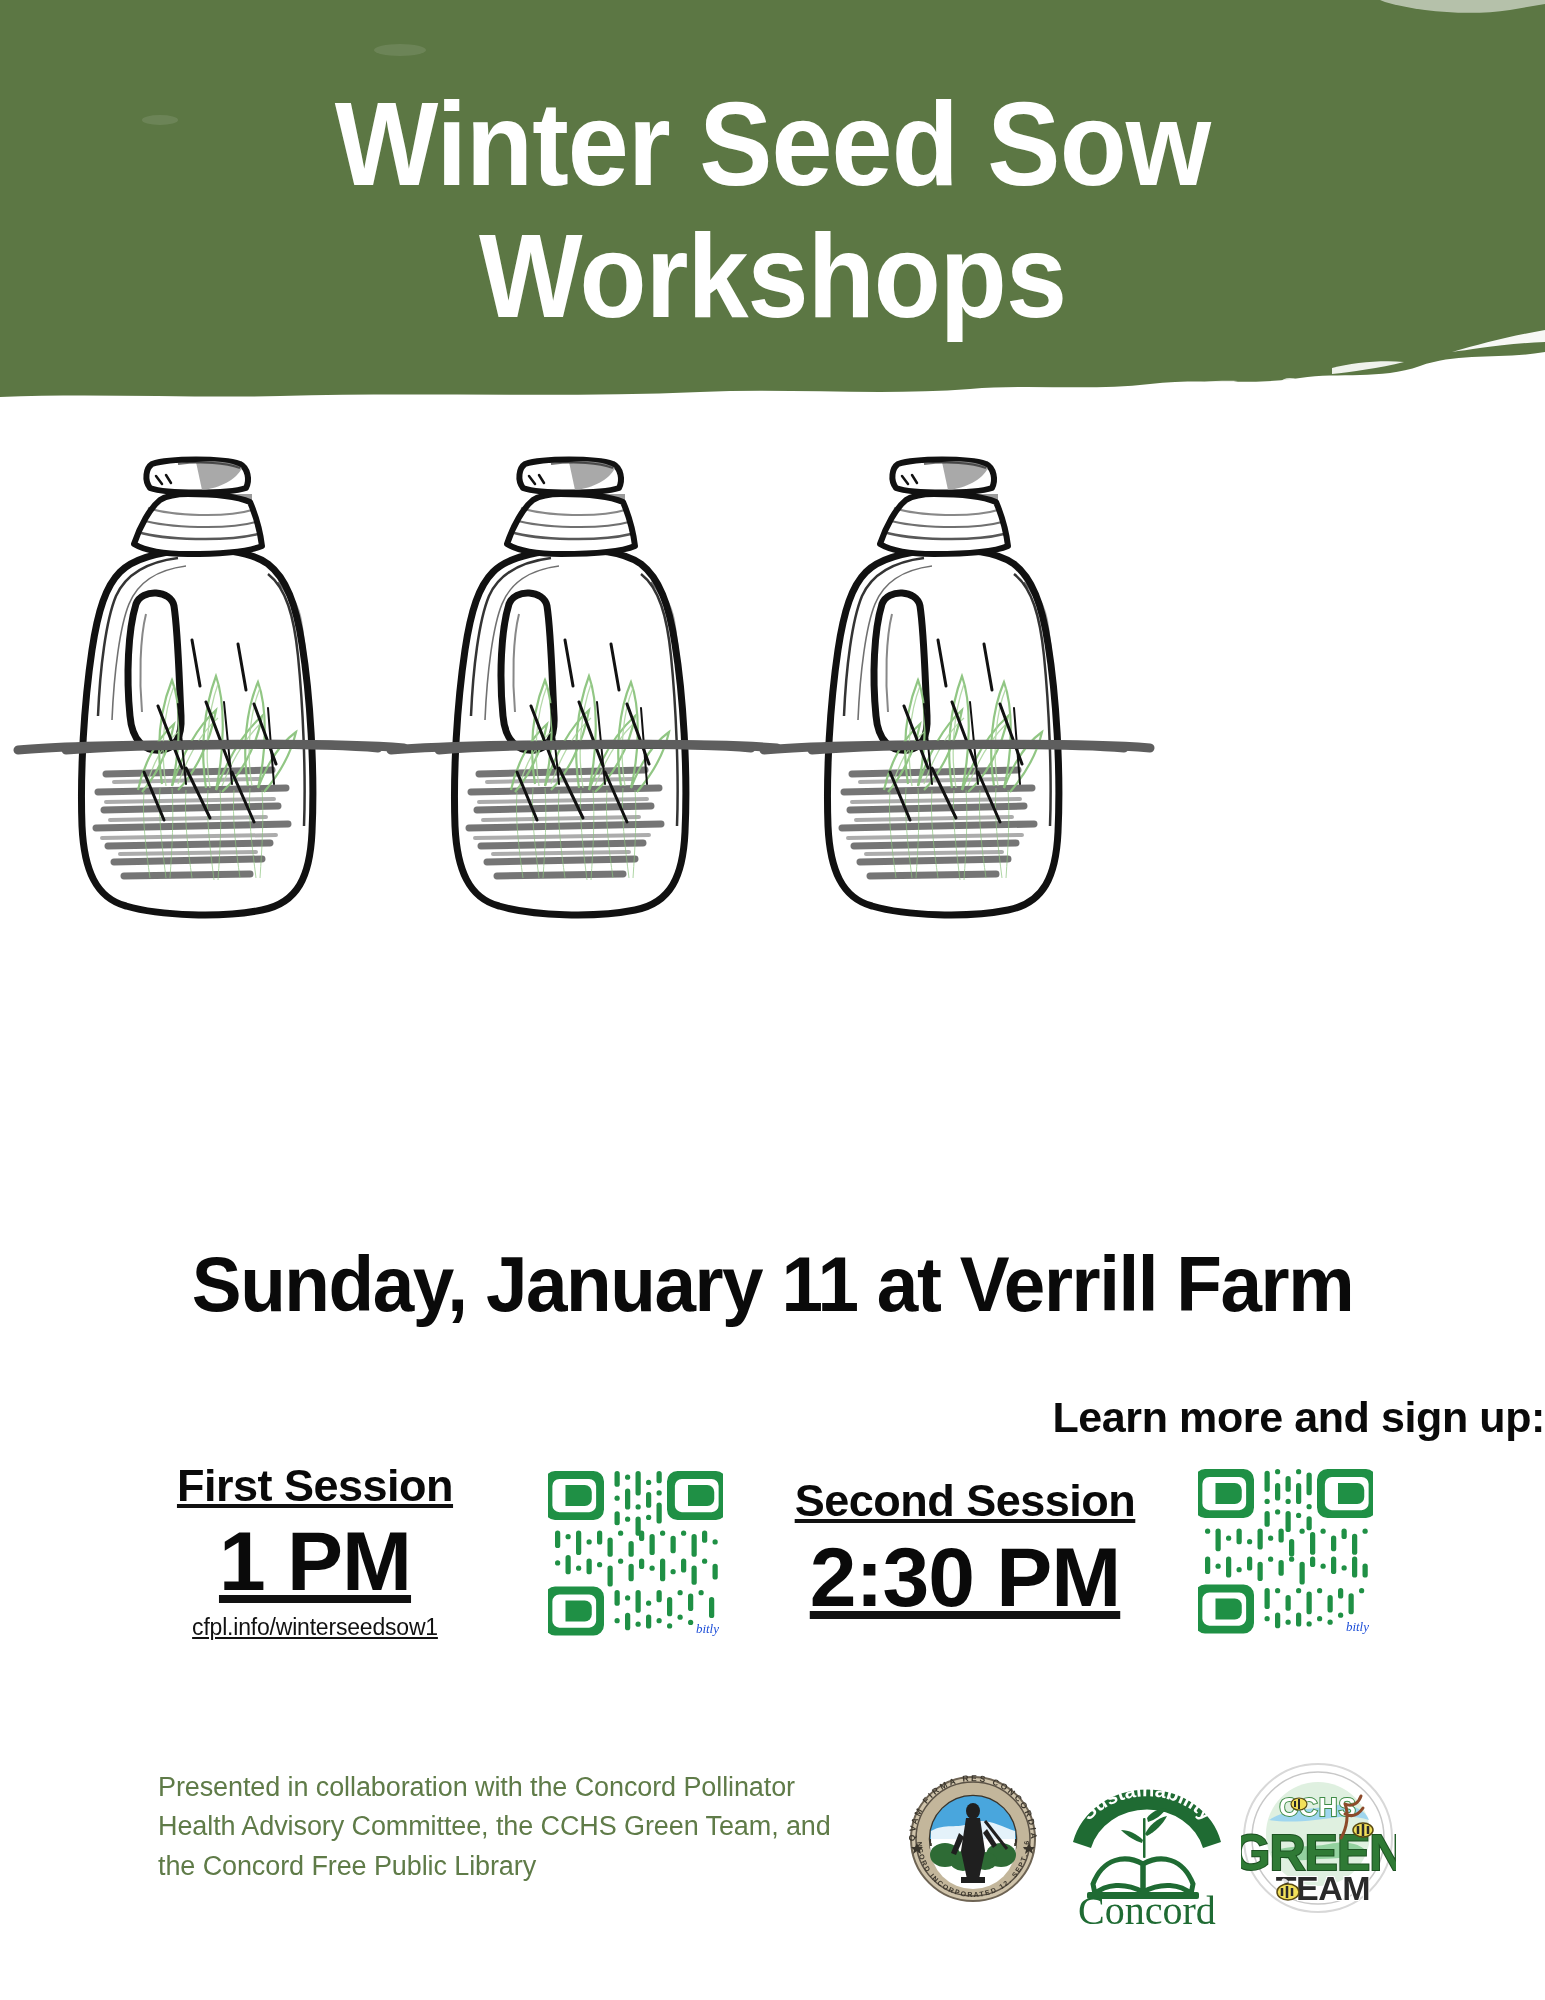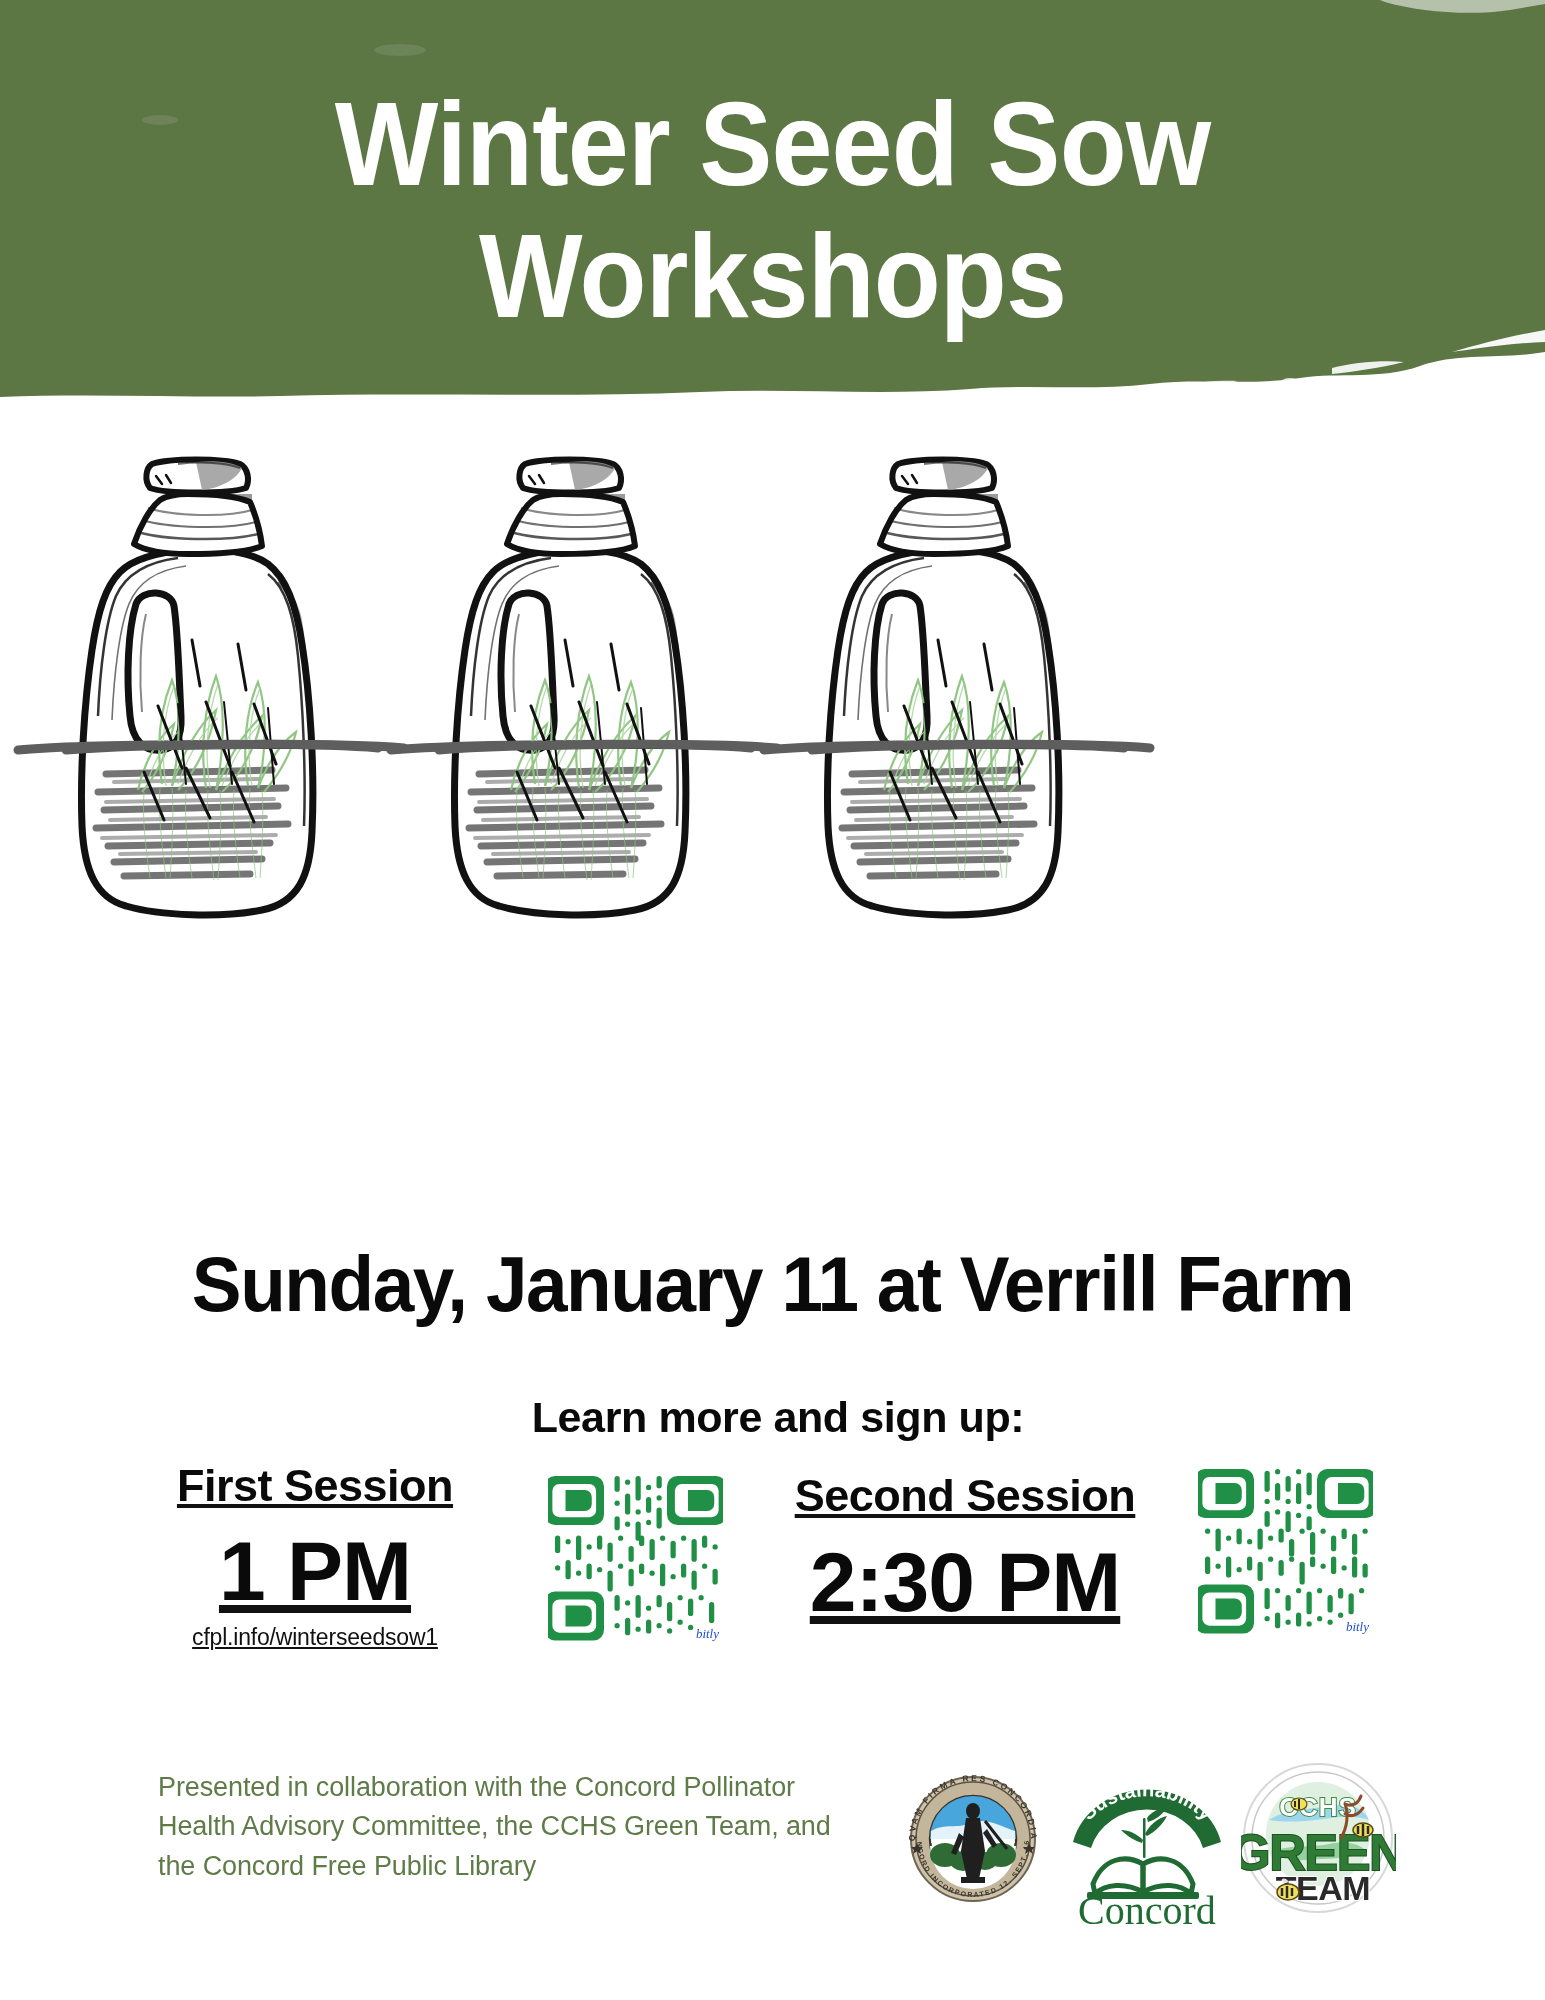--- a/index.html
+++ b/index.html
@@ -56,21 +56,21 @@
     letter-spacing: -1.5px;
     color: #0a0a0a;
     transform: scaleX(0.97);
   }
 
   
   .learn-more {
     position: absolute;
     left: 0; top: 1393px;
     width: 1545px;
-    text-align: center;
+    text-align: right;
     font-weight: bold;
     font-size: 43px;
     letter-spacing: -0.4px;
     color: #0a0a0a;
     padding-left: 11px;
   }
 
   .sessions {
     position: absolute;
     left: 100px; top: 1462px;
@@ -93,21 +93,21 @@
     letter-spacing: -0.5px;
     color: #0a0a0a;
     line-height: 1.05;
   }
   .session-time {
     font-weight: bold;
     font-size: 84px;
     letter-spacing: -1px;
     color: #0a0a0a;
     line-height: 1.06;
-    margin-top: 18px;
+    margin-top: 8px;
   }
   .session-url {
     font-size: 23px;
     letter-spacing: -0.2px;
     color: #111111;
     margin-top: 8px;
   }
   .qr { width: 175px; height: 175px; position: relative; flex: 0 0 auto; }
   .qr svg { display: block; }
   .qr-brand {

